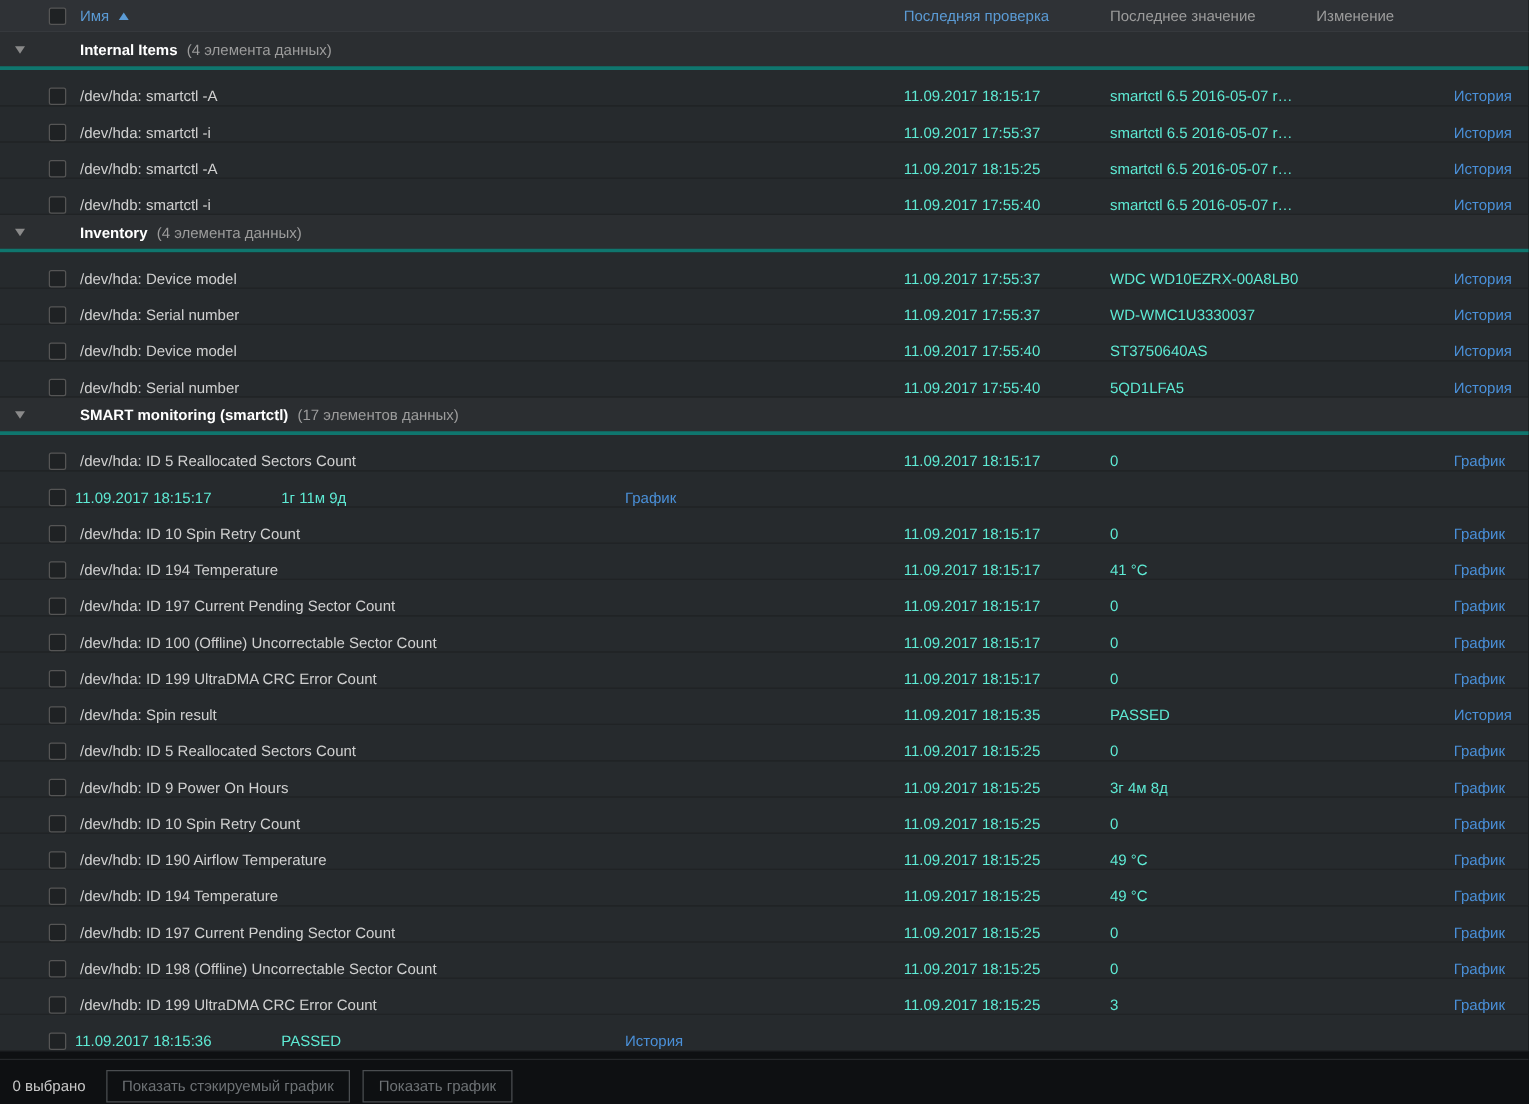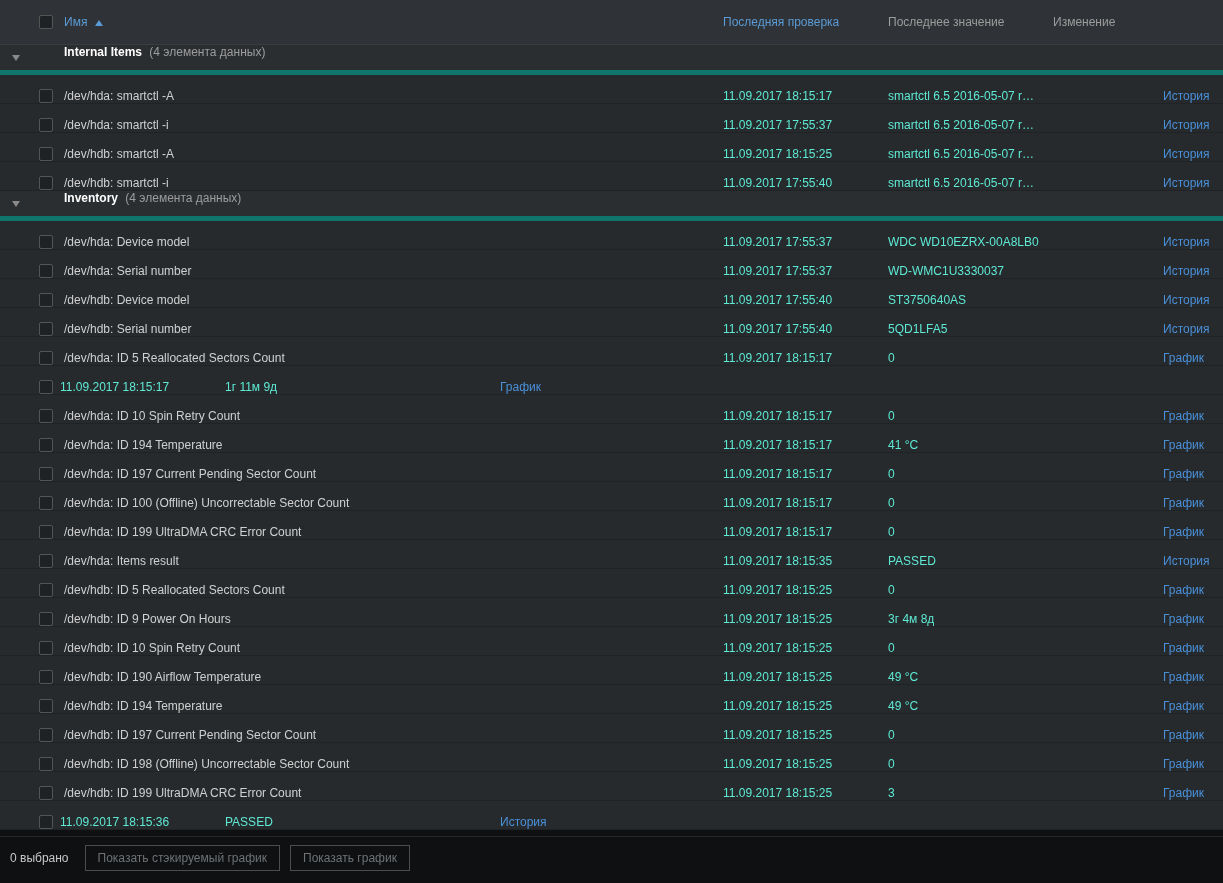--- a/index.html
+++ b/index.html
@@ -15,21 +15,21 @@
 
   .table {
     width: 100%;
     border-collapse: collapse;
   }
 
   
   .header-row {
     display: flex;
     align-items: center;
-    height: 45px;
+    height: 26px;
     background: #2f3236;
     border-bottom: 1px solid #3a3d40;
   }
 
   
   .col-toggle   { flex: 0 0 32px;  display:flex; align-items:center; justify-content:center; }
   .col-checkbox { flex: 0 0 28px;  display:flex; align-items:center; justify-content:center; }
   .col-name     { flex: 1 1 auto;  padding-left: 4px; }
   .col-time     { flex: 0 0 165px; }
   .col-value    { flex: 0 0 165px; }
@@ -50,23 +50,24 @@
     border-left:4px solid transparent;
     border-right:4px solid transparent;
     border-bottom:6px solid #5b9bd5;
     margin-left:4px;
     vertical-align: middle;
   }
 
   
   .group-row {
     display:flex;
+    align-items:center;
     height:30px;
     background:#2b2e31;
-    border-bottom:5px solid #0f766e;
+    border-bottom:3px solid #0f766e;
   }
   .group-row .col-name {
     color:#e6e6e6;
   }
   .group-row .group-name b { color:#ffffff; font-weight:bold; }
   .group-row .group-count { color:#9c9c9c; margin-left:4px; }
 
   .group-toggle {
     width:0; height:0;
     border-left:4px solid transparent;
@@ -265,20 +266,31 @@
         <div class="col-toggle"></div>
         <div class="col-checkbox">
           <div class="checkbox"></div>
         </div>
         <div class="col-name"><span>/dev/hdb: Serial number</span></div>
         <div class="col-time"><span>11.09.2017 17:55:40</span></div>
         <div class="col-value"><span class="ellipsis">5QD1LFA5</span></div>
         <div class="col-change"></div>
         <div class="col-action"><a class="action-link">История</a></div>
       </div>
+      <div class="group-row">
+        <div class="col-toggle">
+          <div class="group-toggle"></div>
+        </div>
+        <div class="col-checkbox"></div>
+        <div class="col-name group-name"><b>SMART monitoring (smartctl)</b><span class="group-count"> (17 элементов данных)</span></div>
+        <div class="col-time"></div>
+        <div class="col-value"></div>
+        <div class="col-change"></div>
+        <div class="col-action"></div>
+      </div>
       <div class="data-row">
         <div class="col-toggle"></div>
         <div class="col-checkbox">
           <div class="checkbox"></div>
         </div>
         <div class="col-name"><span>/dev/hda: ID 5 Reallocated Sectors Count</span></div>
         <div class="col-time"><span>11.09.2017 18:15:17</span></div>
         <div class="col-value"><span class="ellipsis">0</span></div>
         <div class="col-change"></div>
         <div class="col-action"><a class="action-link">График</a></div>
@@ -346,21 +358,21 @@
         <div class="col-time"><span>11.09.2017 18:15:17</span></div>
         <div class="col-value"><span class="ellipsis">0</span></div>
         <div class="col-change"></div>
         <div class="col-action"><a class="action-link">График</a></div>
       </div>
       <div class="data-row">
         <div class="col-toggle"></div>
         <div class="col-checkbox">
           <div class="checkbox"></div>
         </div>
-        <div class="col-name"><span>/dev/hda: Items result</span></div>
+        <div class="col-name"><span>/dev/hda: Spin result</span></div>
         <div class="col-time"><span>11.09.2017 18:15:35</span></div>
         <div class="col-value"><span class="ellipsis">PASSED</span></div>
         <div class="col-change"></div>
         <div class="col-action"><a class="action-link">История</a></div>
       </div>
       <div class="data-row">
         <div class="col-toggle"></div>
         <div class="col-checkbox">
           <div class="checkbox"></div>
         </div>

